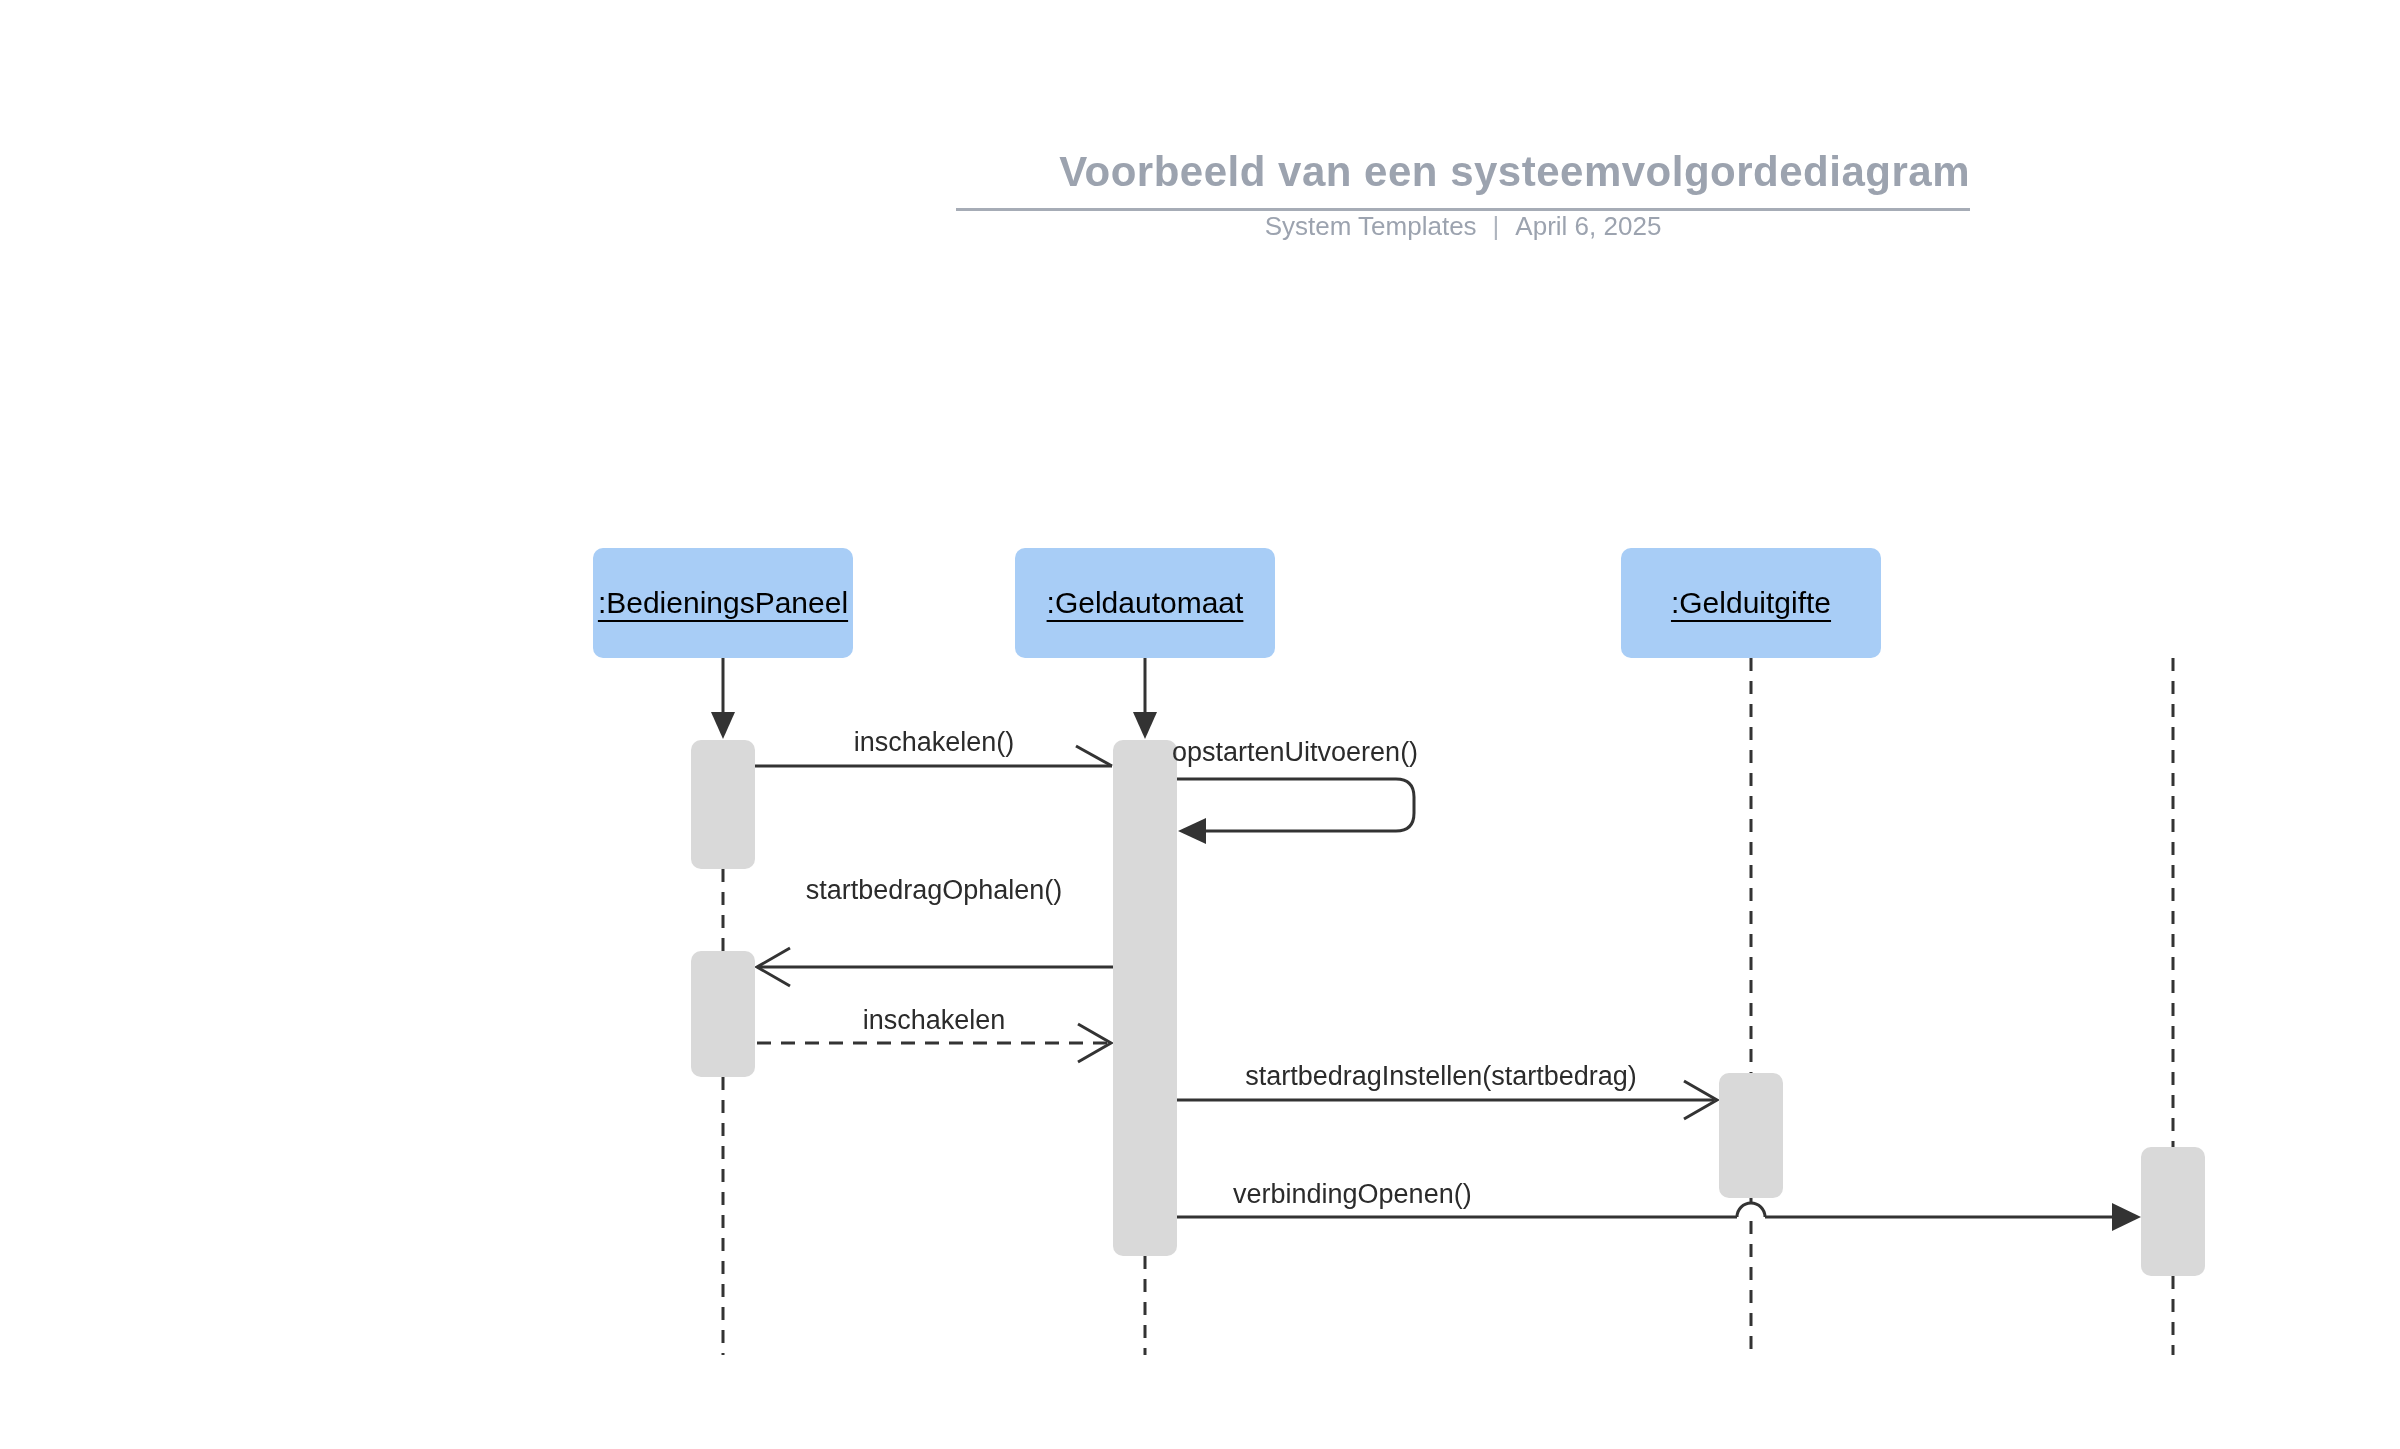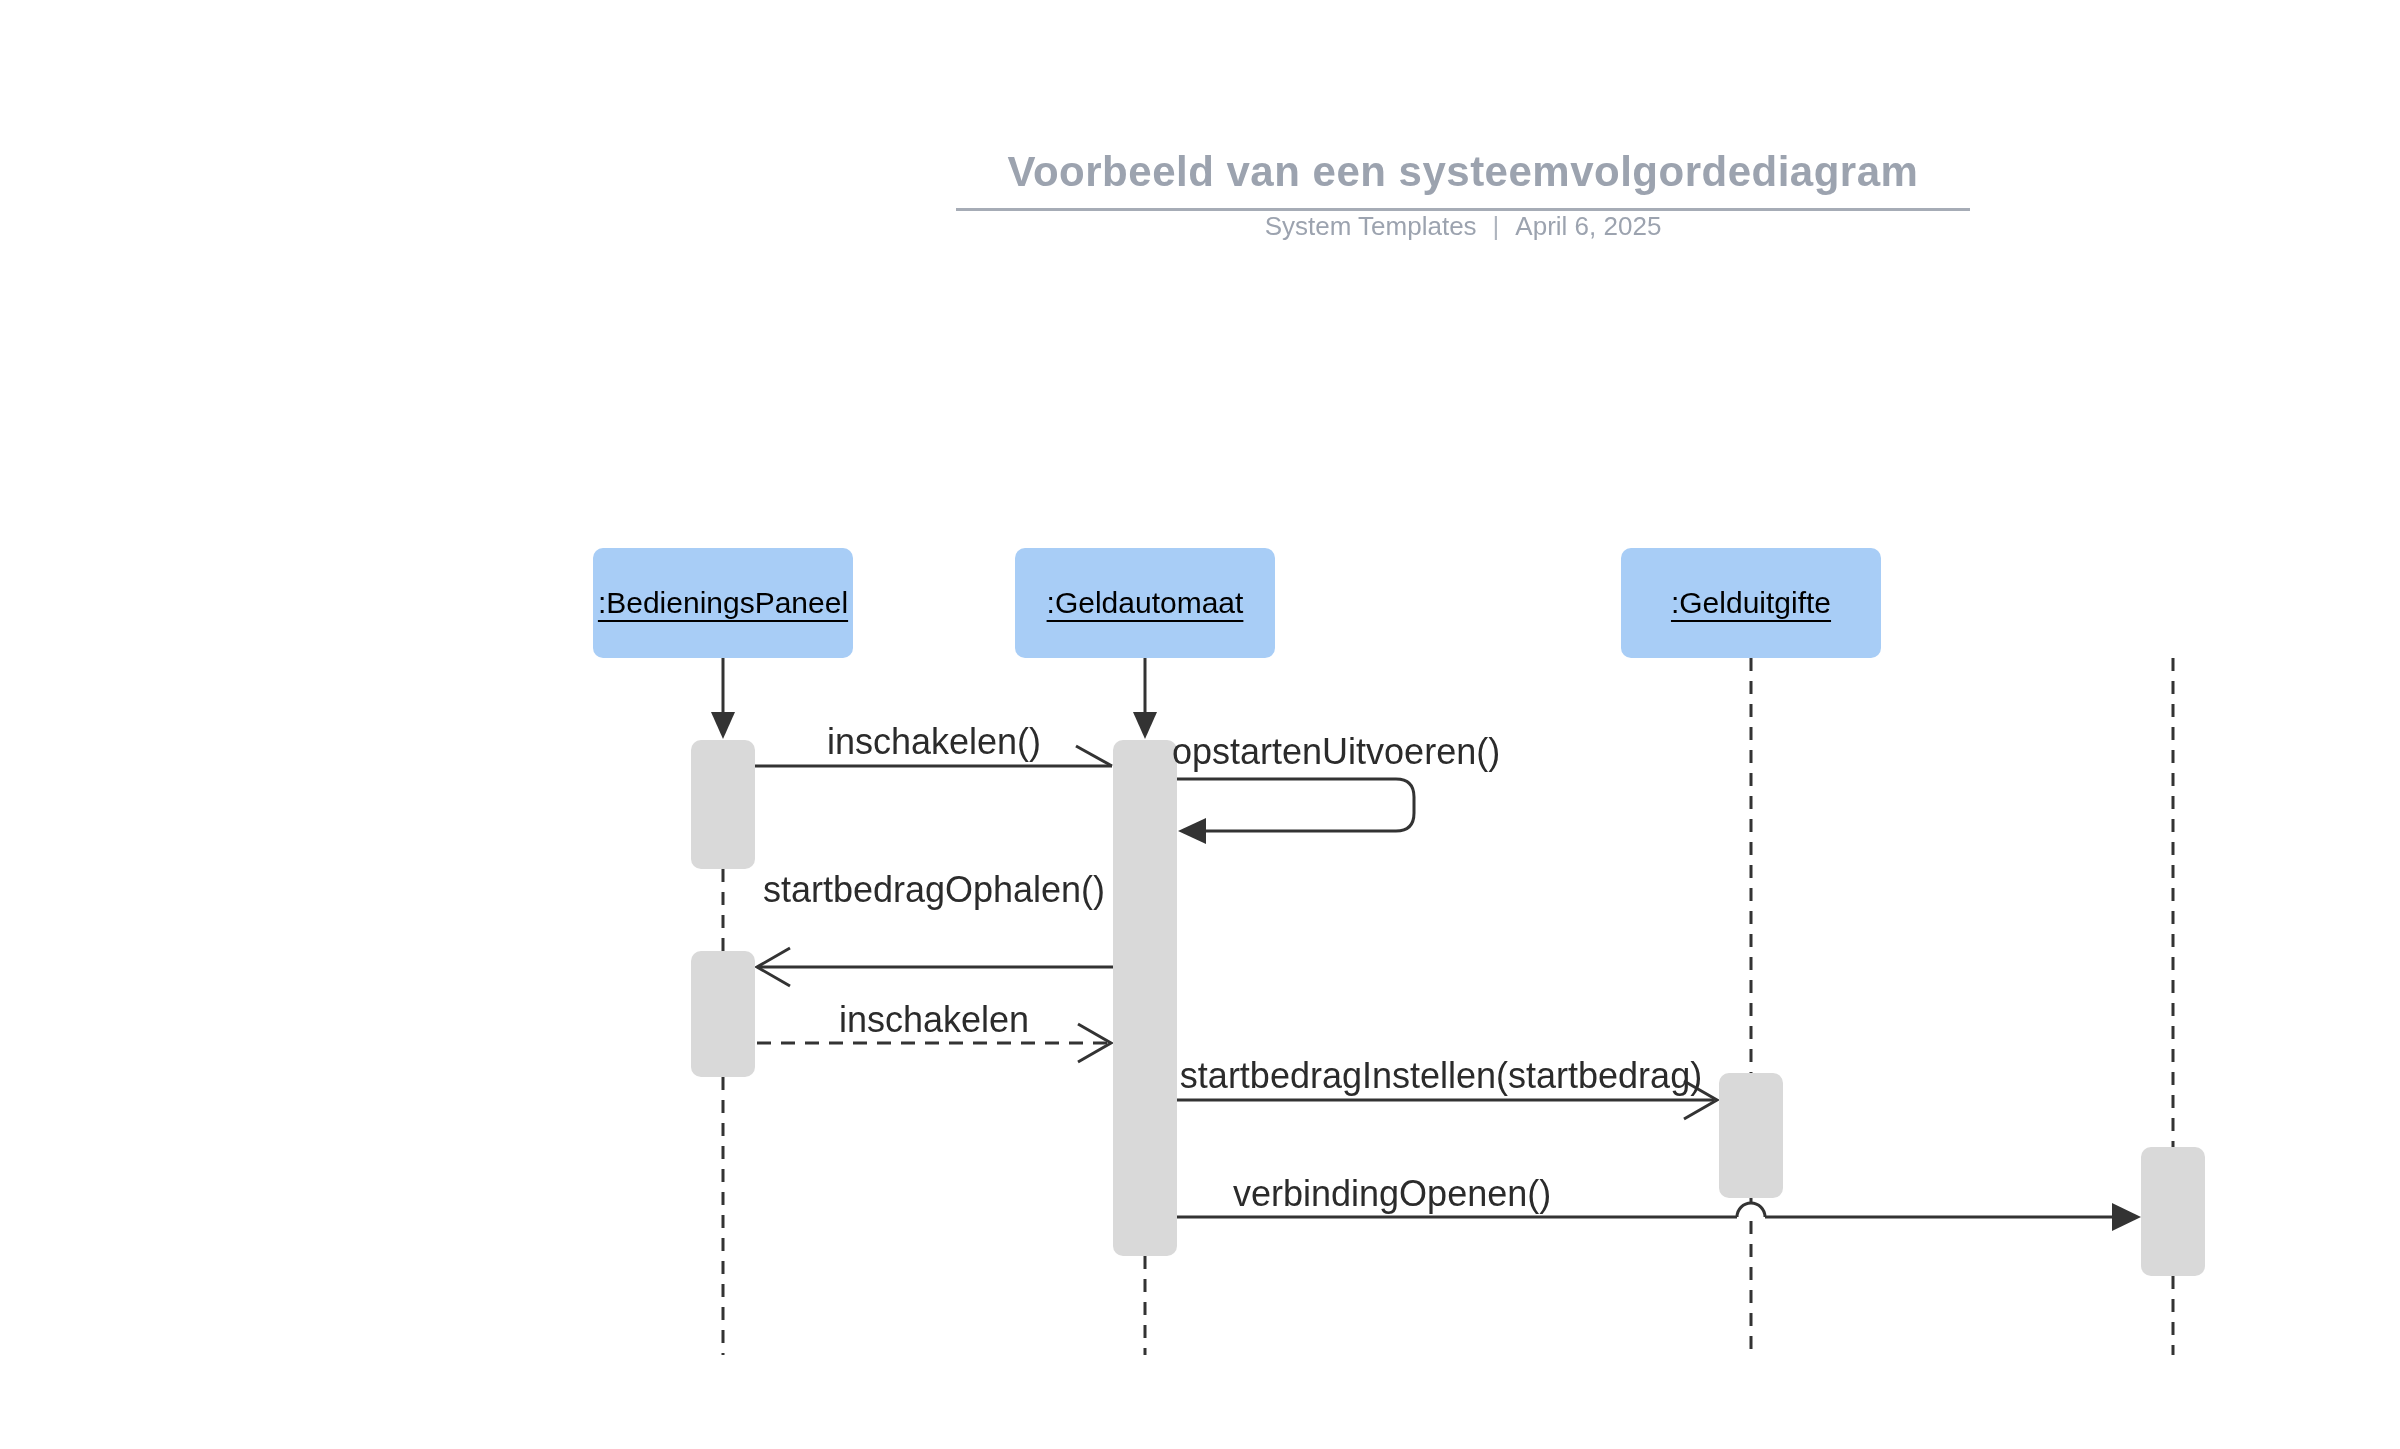--- a/index.html
+++ b/index.html
@@ -5,21 +5,21 @@
   html,body { margin:0; padding:0; background:#ffffff; }
   .canvas {
     position:relative; width:2400px; height:1449px; background:#ffffff;
     font-family:"Liberation Sans", sans-serif; overflow:hidden;
   }
 
   
   .header { position:absolute; left:956px; top:148px; width:1014px; text-align:center; }
   .title {
     margin:0; font-size:42px; font-weight:700; color:#9CA3AF;
-    letter-spacing:0.5px; white-space:nowrap;
+    letter-spacing:0.5px; white-space:nowrap;text-align:right;
   }
   .title-divider { margin-top:12px; height:3px; background:#A6ACB6; }
   .meta {
     margin-top:0; font-size:26px; color:#9CA3AF; white-space:nowrap;
   }
   .meta .sep { color:#AEB4BE; padding:0 16px; font-weight:300; }
 
   
   .actor {
     position:absolute; top:548px; width:260px; height:110px;
@@ -36,21 +36,21 @@
     position:absolute; width:64px; background:#D9D9D9; border-radius:10px;
   }
   .act1a { left:691px;  top:740px;  height:129px; }
   .act1b { left:691px;  top:951px;  height:126px; }
   .act2  { left:1113px; top:740px;  height:516px; }
   .act3  { left:1719px; top:1073px; height:125px; }
   .act4  { left:2141px; top:1147px; height:129px; }
 
   
   .msg-label {
-    position:absolute; font-size:36px; line-height:32px; color:#2b2b2b; white-space:nowrap;
+    position:absolute; font-size:27px; line-height:32px; color:#2b2b2b; white-space:nowrap;
   }
   .centered { transform:translateX(-50%); }
 
   
   svg.overlay { position:absolute; left:0; top:0; }
   .stroke { stroke:#333333; stroke-width:3; fill:none; }
   .fillhead { fill:#333333; stroke:none; }
   .dash-life { stroke-dasharray:13 10; }
   .dash-msg  { stroke-dasharray:14 10; }
 </style>

